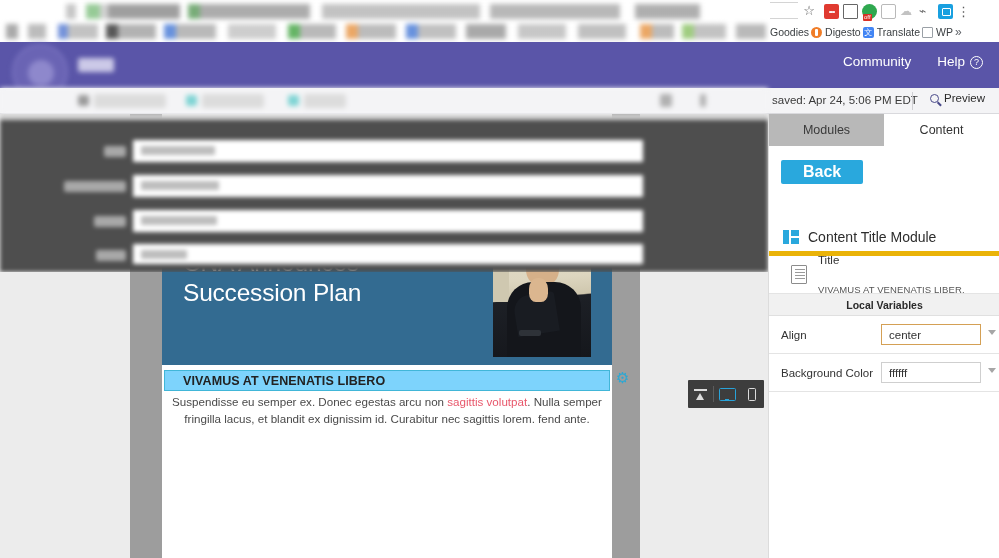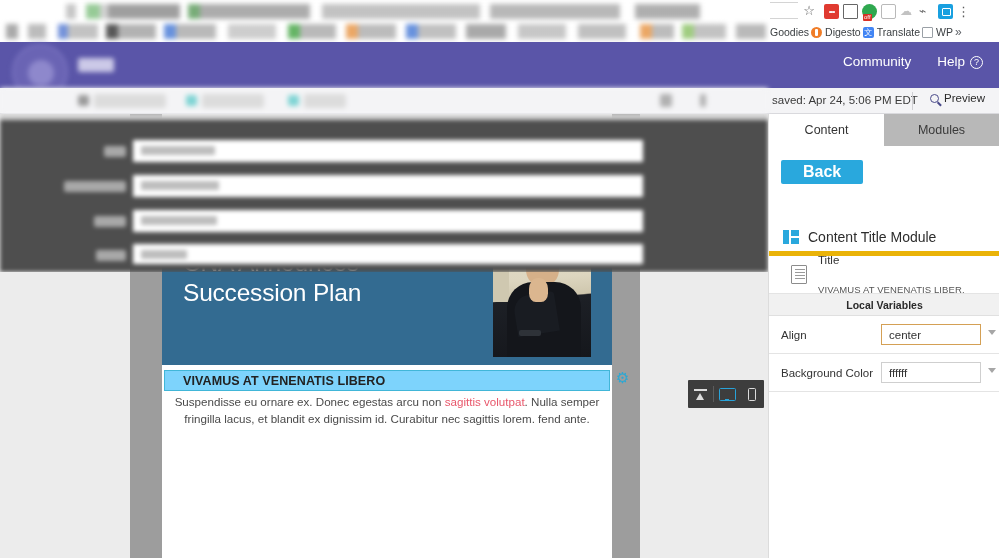--- a/index.html
+++ b/index.html
@@ -459,21 +459,21 @@
           <div class="ph-watch"></div>
         </div>
       </div>
 
       <div class="titlebox">
         <span class="titlebox-text">VIVAMUS AT VENENATIS LIBERO</span>
       </div>
       <div class="gear-badge">⚙</div>
 
       <div class="body-copy">
-        <span>Suspendisse eu ornare ex. Donec egestas arcu non </span><span class="accent-link">sagittis volutpat</span><span>. Nulla semper fringilla lacus, et blandit ex dignissim id. Curabitur nec sagittis lorem. fend ante.</span>
+        <span>Suspendisse eu semper ex. Donec egestas arcu non </span><span class="accent-link">sagittis volutpat</span><span>. Nulla semper fringilla lacus, et blandit ex dignissim id. Curabitur nec sagittis lorem. fend ante.</span>
       </div>
     </div>
 
     <div class="devbar">
       <div class="devbtn">
           <span class="ico-tablet"></span>
         </div>
       <div class="dev-sep"></div>
       <div class="devbtn">
           <span class="ico-desktop"></span>
@@ -502,25 +502,25 @@
       <div class="modal-label" style="top:136px;width:30px"></div>
       <div class="modal-input" style="top:130px;height:20px">
         <div class="modal-input-val" style="width:46px"></div>
       </div>
       <div class="modal-btnrow"></div>
     </div>
   </div>
 
   <div class="panel">
     <div class="tabs">
+      <div class="tab inactive">
+        <span>Modules</span>
+      </div>
       <div class="tab active">
         <span>Content</span>
-      </div>
-      <div class="tab inactive">
-        <span>Modules</span>
       </div>
     </div>
 
     <div class="panel-body">
       <button class="back-btn">Back</button>
 
       <div class="module-head">
         <span class="ico-module">
             <i></i>
             <i></i>

